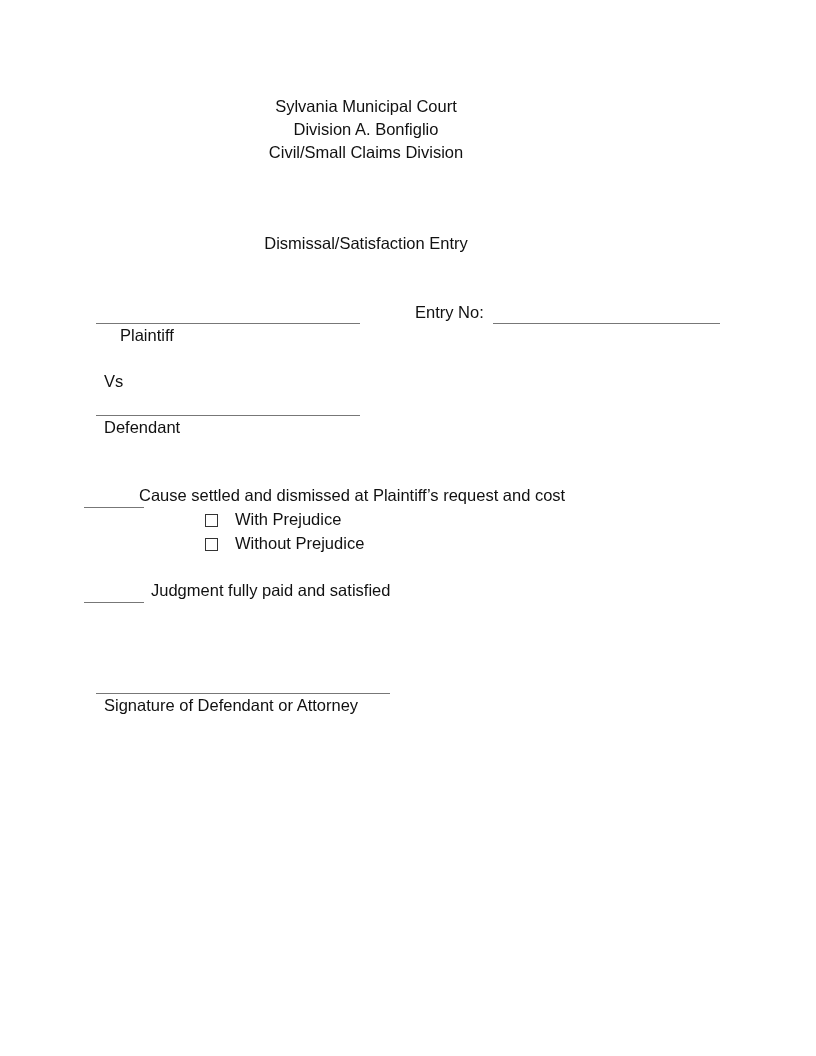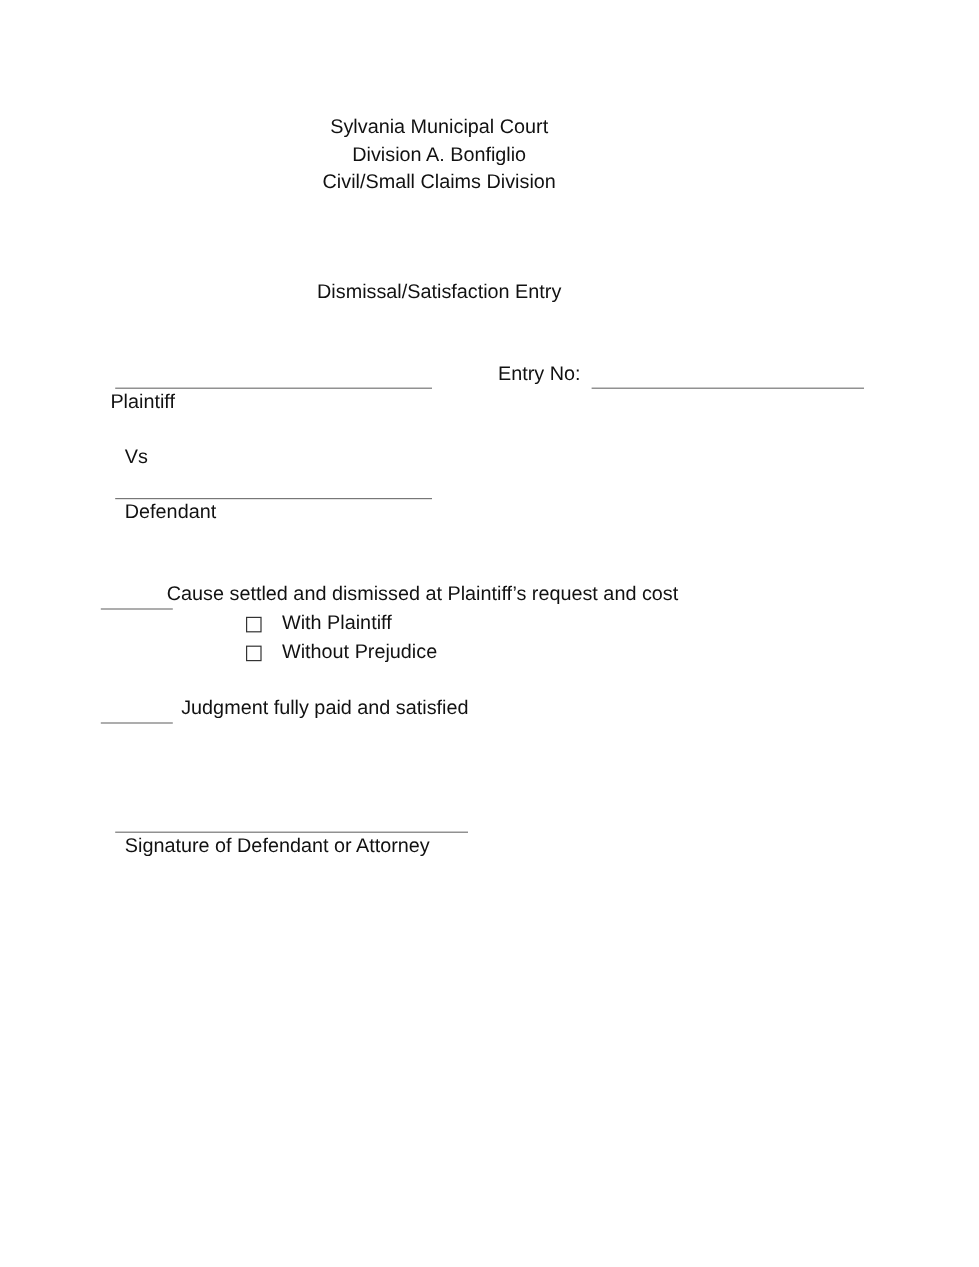--- a/index.html
+++ b/index.html
@@ -15,35 +15,35 @@
 
 <div>
 
   <div class="center" style="top:97px;">Sylvania Municipal Court</div>
   <div class="center" style="top:120px;">Division A. Bonfiglio</div>
   <div class="center" style="top:143px;">Civil/Small Claims Division</div>
 
   <div class="center" style="top:234px;">Dismissal/Satisfaction Entry</div>
 
   <div class="line" style="left:96px; top:323px; width:264px;"></div>
-  <div class="abs" style="left:92px; top:326px;">Plaintiff</div>
+  <div class="abs" style="left:120px; top:326px;">Plaintiff</div>
 
   <div class="abs" style="left:415px; top:303px;">Entry No:</div>
   <div class="line" style="left:493px; top:323px; width:227px;"></div>
 
   <div class="abs" style="left:104px; top:372px;">Vs</div>
 
   <div class="line" style="left:96px; top:415px; width:264px;"></div>
   <div class="abs" style="left:104px; top:418px;">Defendant</div>
 
   <div class="line" style="left:84px; top:507px; width:60px;"></div>
   <div class="abs" style="left:139px; top:486px;">Cause settled and dismissed at Plaintiff’s request and cost</div>
 
   <div class="cb" style="left:205px; top:514px;"></div>
-  <div class="abs" style="left:235px; top:510px;">With Plaintiff</div>
+  <div class="abs" style="left:235px; top:510px;">With Prejudice</div>
 
   <div class="cb" style="left:205px; top:538px;"></div>
   <div class="abs" style="left:235px; top:534px;">Without Prejudice</div>
 
   <div class="line" style="left:84px; top:602px; width:60px;"></div>
   <div class="abs" style="left:151px; top:581px;">Judgment fully paid and satisfied</div>
 
   <div class="line" style="left:96px; top:693px; width:294px;"></div>
   <div class="abs" style="left:104px; top:696px;">Signature of Defendant or Attorney</div>
 

